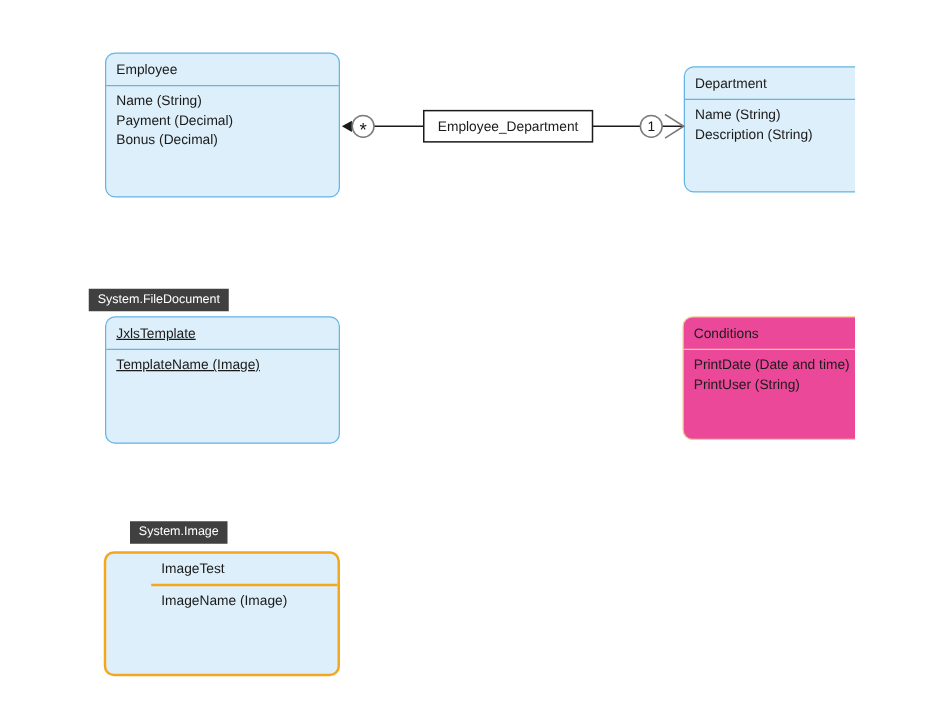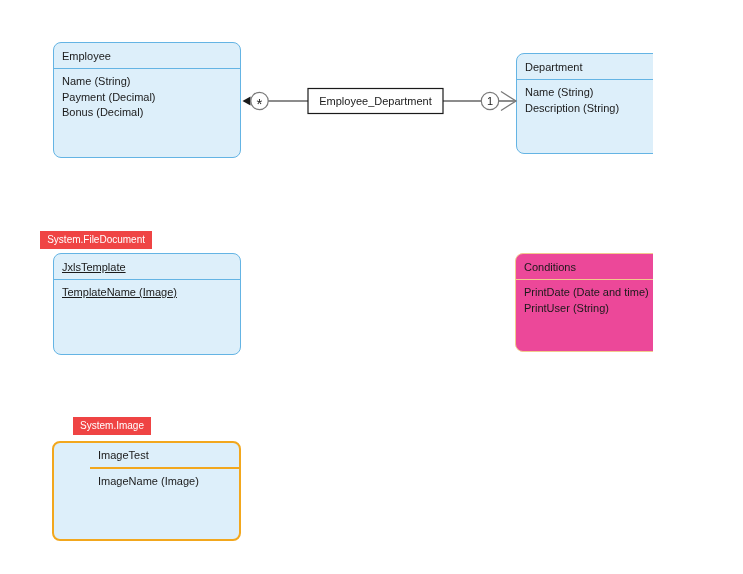--- a/index.html
+++ b/index.html
@@ -4,20 +4,21 @@
 <style>
   html, body { margin: 0; padding: 0; }
   .canvas {
     position: relative;
     width: 653px;
     height: 574px;
     background: #ffffff;
     font-family: "Liberation Sans", sans-serif;
     overflow: hidden;
     color: #1a1a1a;
+    margin-left: 31px;
   }
   
   .entity {
     position: absolute;
     box-sizing: border-box;
     background: #ddeffa;
     border: 1px solid #64b4e4;
     border-radius: 8px;
   }
   .entity .hdr {
@@ -41,21 +42,21 @@
 
   .e-employee   { left: 53px;  top: 42px;  width: 188px; height: 116px; }
   .e-department { left: 516px; top: 53px;  width: 190px; height: 101px; }
   .e-jxls       { left: 53px;  top: 253px; width: 188px; height: 102px; text-decoration: underline; }
   .e-conditions { left: 515px; top: 253px; width: 191px; height: 99px;  }
   .e-imagetest  { left: 52px;  top: 441px; width: 189px; height: 100px; padding-left: 36px; }
 
   
   .gen-tag {
     position: absolute;
-    background: #ef4444;
+    background: #404040;
     color: #ffffff;
     font-size: 10px;
     padding: 3px 7px 4px 7px;
     white-space: nowrap;
   }
   .tag-filedoc { right: 501px; top: 231px; }
   .tag-image   { right: 502px; top: 417px; }
 
   
   .assoc { position: absolute; left: 240px; top: 80px; width: 280px; height: 42px; }

